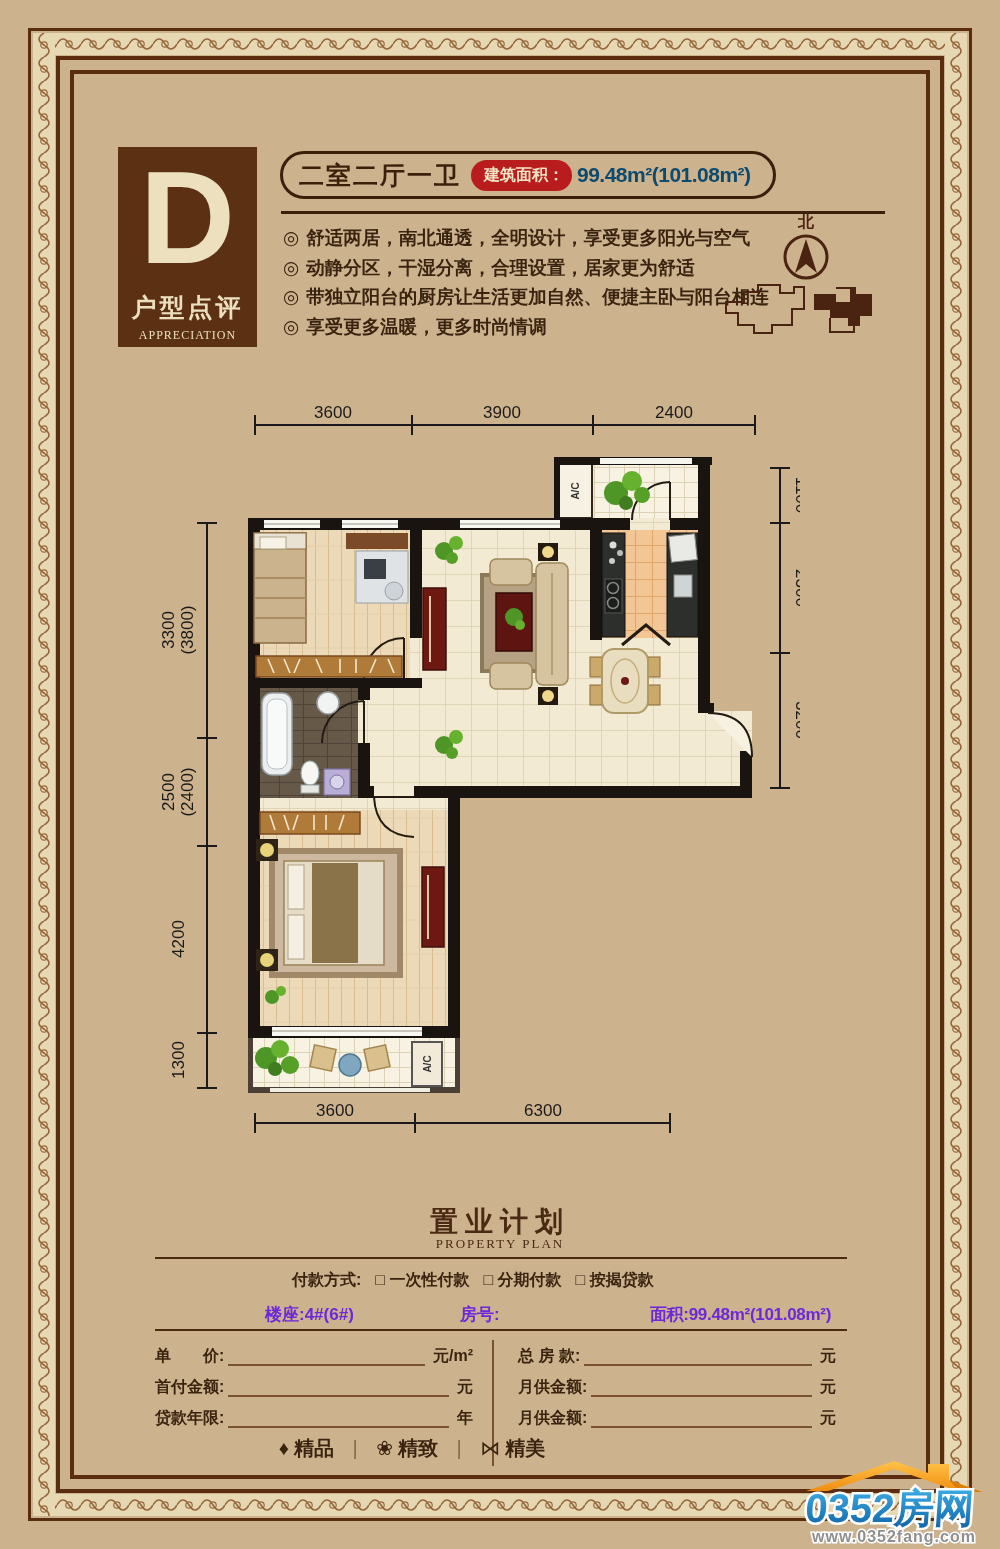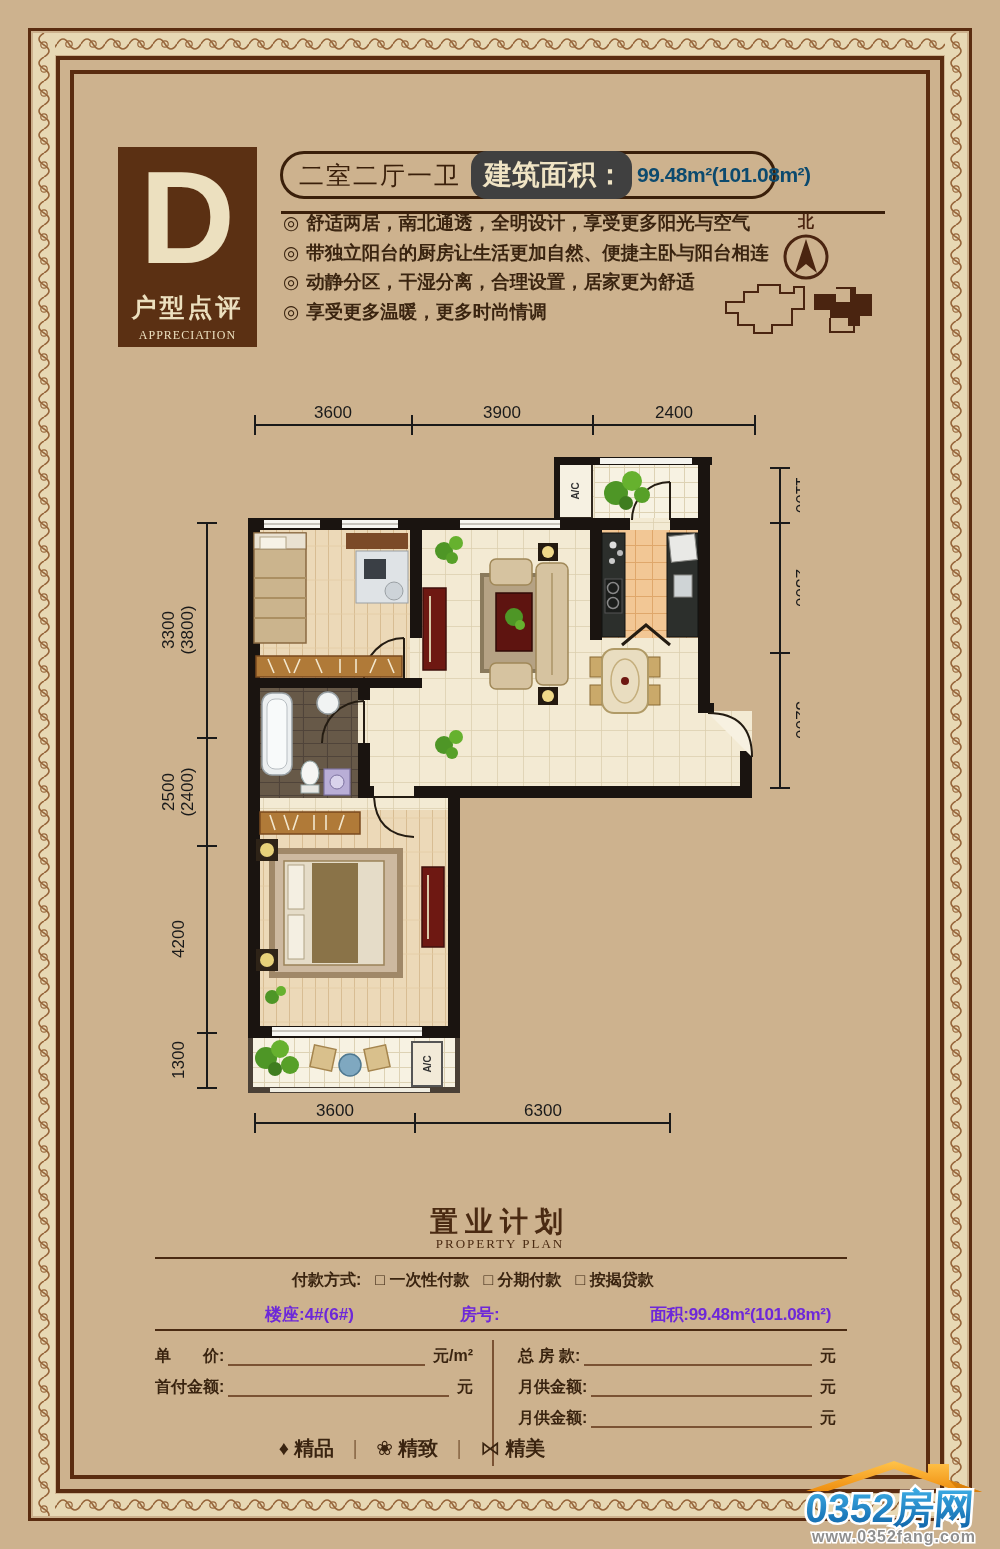--- a/index.html
+++ b/index.html
@@ -21,27 +21,27 @@
   .band-left{left:33px;top:33px;width:22px;height:1483px;}
   .band-right{left:945px;top:33px;width:22px;height:1483px;}
   
   .dbox{left:118px;top:147px;width:139px;height:200px;background:#5b3013;text-align:center;color:#ece0bf;}
   .dletter{font-size:132px;font-weight:700;line-height:138px;margin-top:2px;}
   .dlabel{font-size:25px;font-weight:700;letter-spacing:3px;margin-top:4px;}
   .dlabel-en{font-size:12px;font-family:"Liberation Serif",serif;letter-spacing:1px;margin-top:4px;}
   
   .pill{left:280px;top:151px;width:474px;height:42px;border:3px solid #3a1f0a;border-radius:24px;
         display:flex;align-items:center;padding-left:16px;}
-  .layout-txt{font-size:25px;font-weight:400;color:#3a1f0a;letter-spacing:2px;white-space:nowrap;}
-  .area-tag{background:#404040;color:#f0e4c4;font-size:28px;font-weight:700;border-radius:16px;
+  .layout-txt{font-size:25px;font-weight:700;color:#3a1f0a;letter-spacing:2px;white-space:nowrap;}
+  .area-tag{background:#b91c1c;color:#f0e4c4;font-size:16px;font-weight:700;border-radius:16px;
             padding:5px 8px 5px 13px;margin-left:10px;white-space:nowrap;}
   .area-val{font-size:21px;font-weight:700;color:#0c4a6e;margin-left:5px;white-space:nowrap;letter-spacing:-0.5px;}
   .hr1{left:281px;top:211px;width:604px;height:3px;background:#3a1f0a;}
   
-  .features{left:283px;top:208px;width:505px;}
+  .features{left:283px;top:223px;width:505px;}
   .feature{font-size:18.5px;font-weight:700;color:#3a2410;line-height:29.5px;white-space:nowrap;}
   .feature .mk{margin-right:7px;font-weight:400;}
   
   .compass-svg{left:718px;top:210px;}
   
   .plan-svg{left:160px;top:393px;}
   svg text{font-family:"Liberation Sans",sans-serif;}
   
   .pp-title{left:0;top:1203px;width:1000px;text-align:center;font-size:28px;font-weight:700;
             color:#4a2a12;letter-spacing:7px;}
@@ -130,22 +130,22 @@
 
 <div class="abs pill">
   <span class="layout-txt">二室二厅一卫</span>
   <span class="area-tag">建筑面积：</span>
   <span class="area-val">99.48m²(101.08m²)</span>
 </div>
 <div class="abs hr1"></div>
 
 <div class="abs features">
   <div class="feature"><span class="mk">◎</span><span>舒适两居，南北通透，全明设计，享受更多阳光与空气</span></div>
+  <div class="feature"><span class="mk">◎</span><span>动静分区，干湿分离，合理设置，居家更为舒适</span></div>
   <div class="feature"><span class="mk">◎</span><span>带独立阳台的厨房让生活更加自然、便捷主卧与阳台相连</span></div>
-  <div class="feature"><span class="mk">◎</span><span>动静分区，干湿分离，合理设置，居家更为舒适</span></div>
   <div class="feature"><span class="mk">◎</span><span>享受更多温暖，更多时尚情调</span></div>
 </div>
 
 <svg class="abs compass-svg" width="180" height="140" viewBox="0 0 180 140">
   <text x="88" y="17" font-size="16" font-weight="bold" fill="#4a2410" text-anchor="middle">北</text>
   <g>
     <circle cx="88" cy="47" r="21" fill="none" stroke="#4a2410" stroke-width="3"></circle>
     <polygon points="88,29 77,63 88,54 99,63" fill="#4a2410"></polygon>
   </g>
   <g>
@@ -411,20 +411,25 @@
   <div class="frow">
     <span class="lbl">单　　价:</span>
     <span class="blank"></span>
     <span class="unit">元/m²</span>
   </div>
   <div class="frow">
     <span class="lbl">首付金额:</span>
     <span class="blank"></span>
     <span class="unit">元</span>
   </div>
+  <div class="frow">
+    <span class="lbl">贷款年限:</span>
+    <span class="blank"></span>
+    <span class="unit">年</span>
+  </div>
 </div>
 
 <div class="abs fdivider"></div>
 
 <div class="abs fcol fcol-r">
   <div class="frow">
     <span class="lbl">总 房 款:</span>
     <span class="blank"></span>
     <span class="unit">元</span>
   </div>

